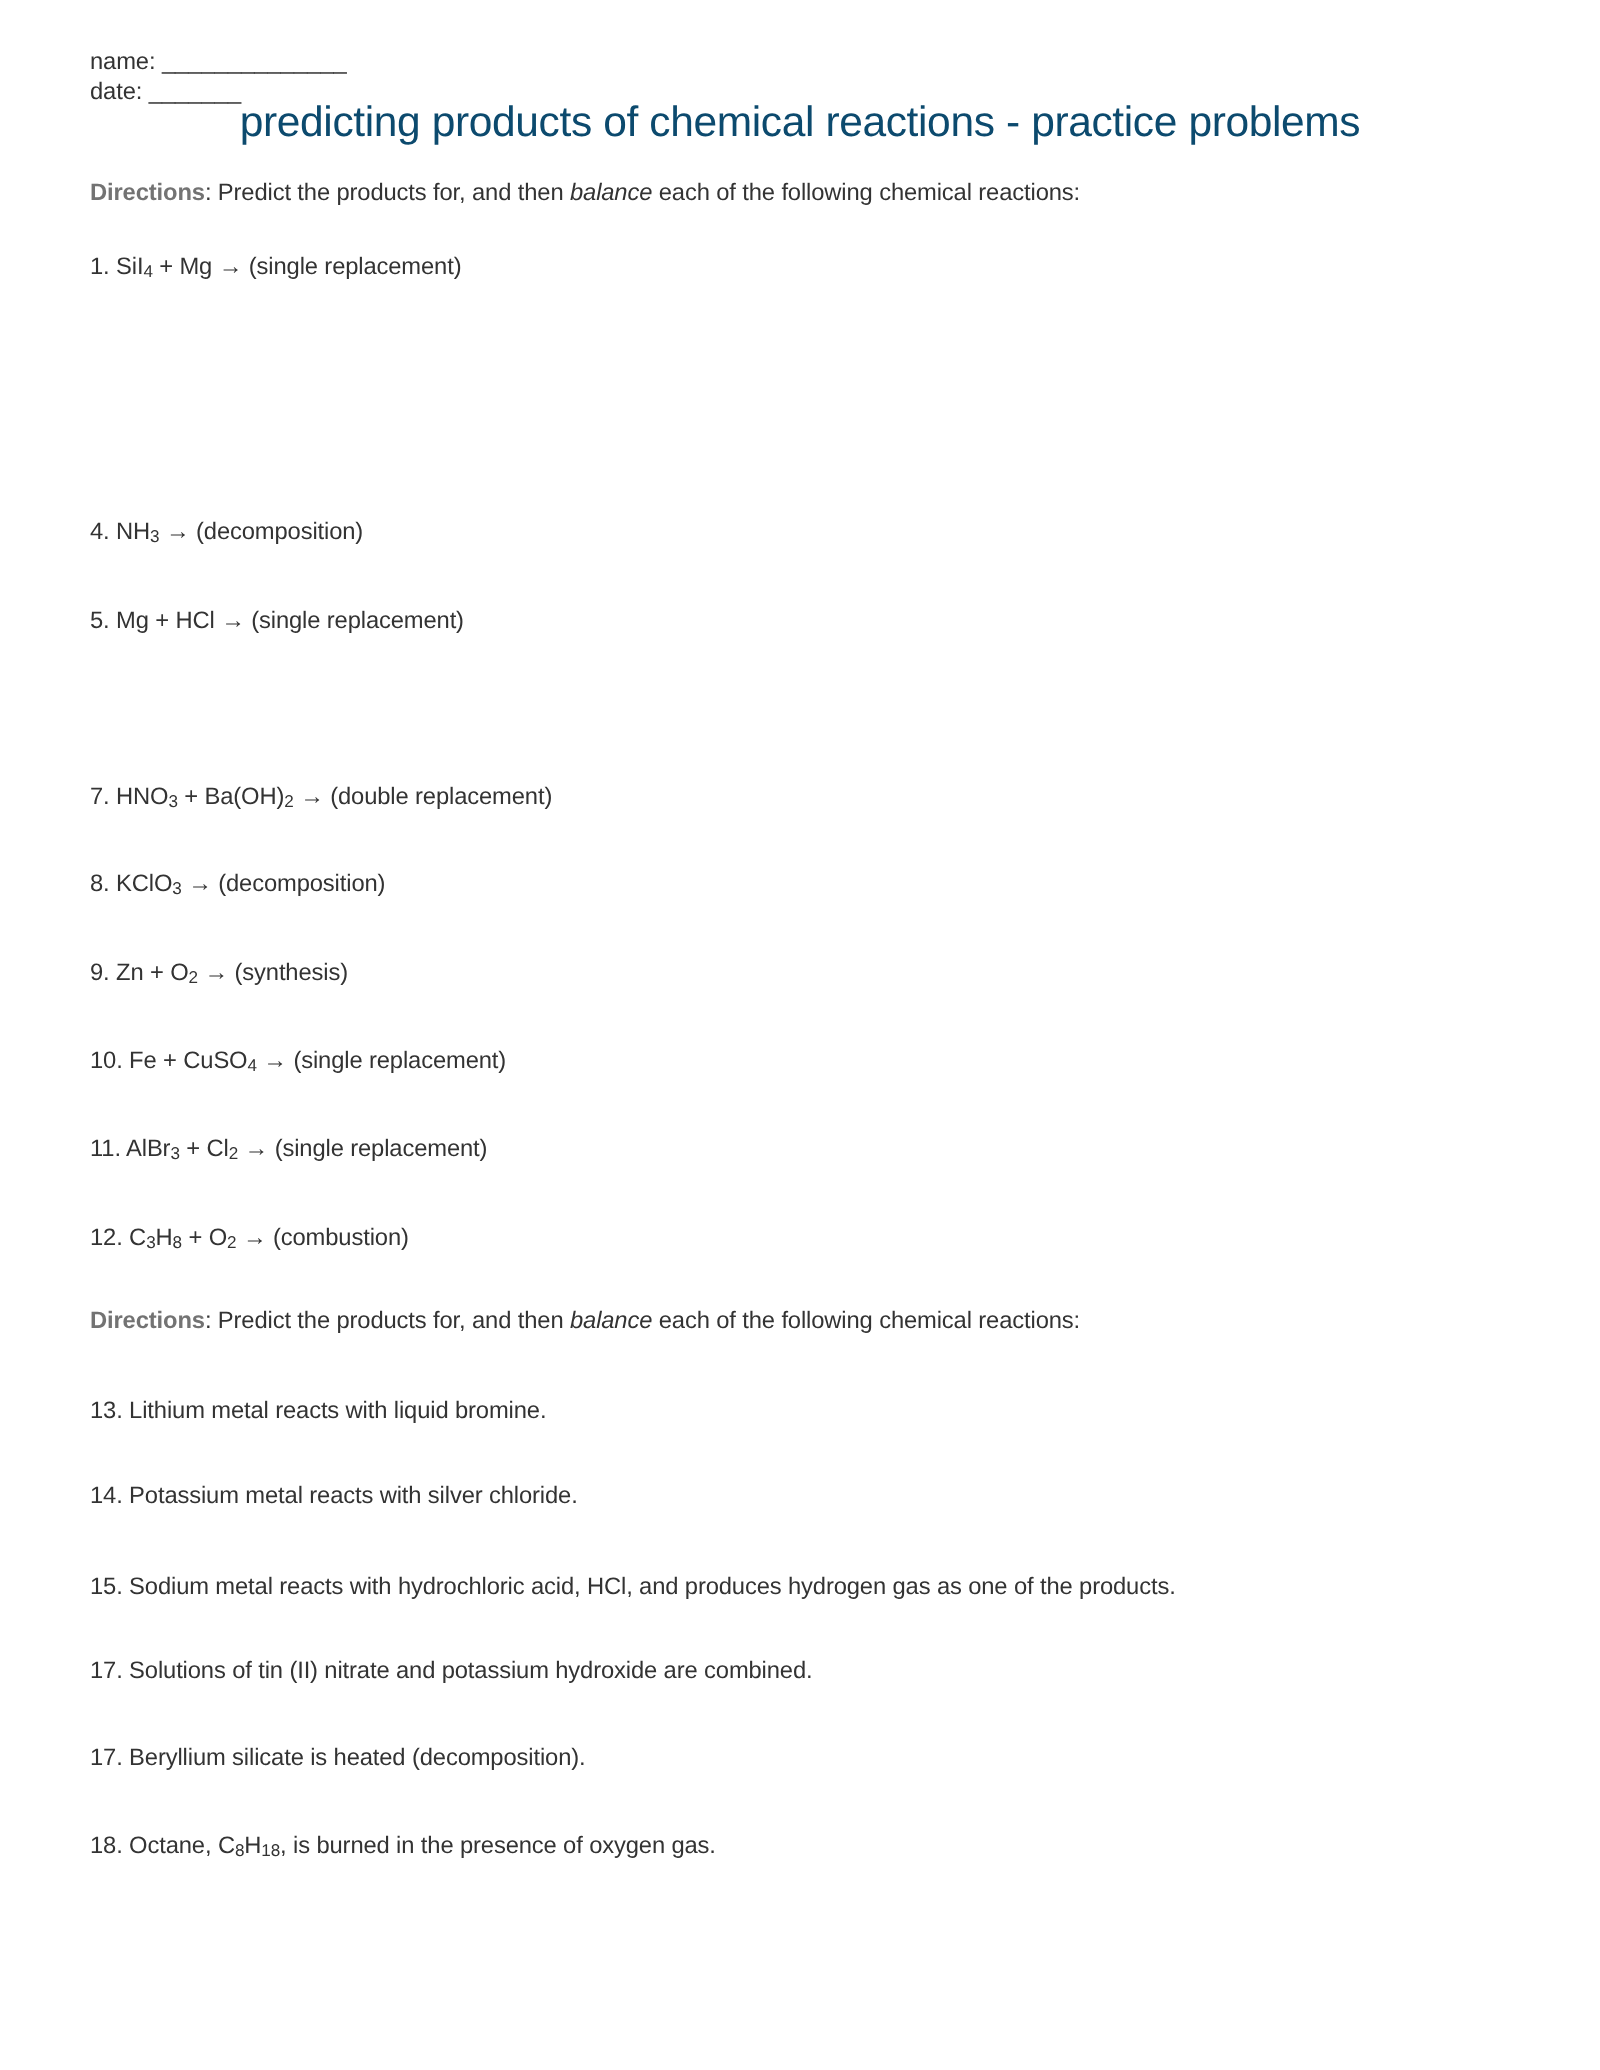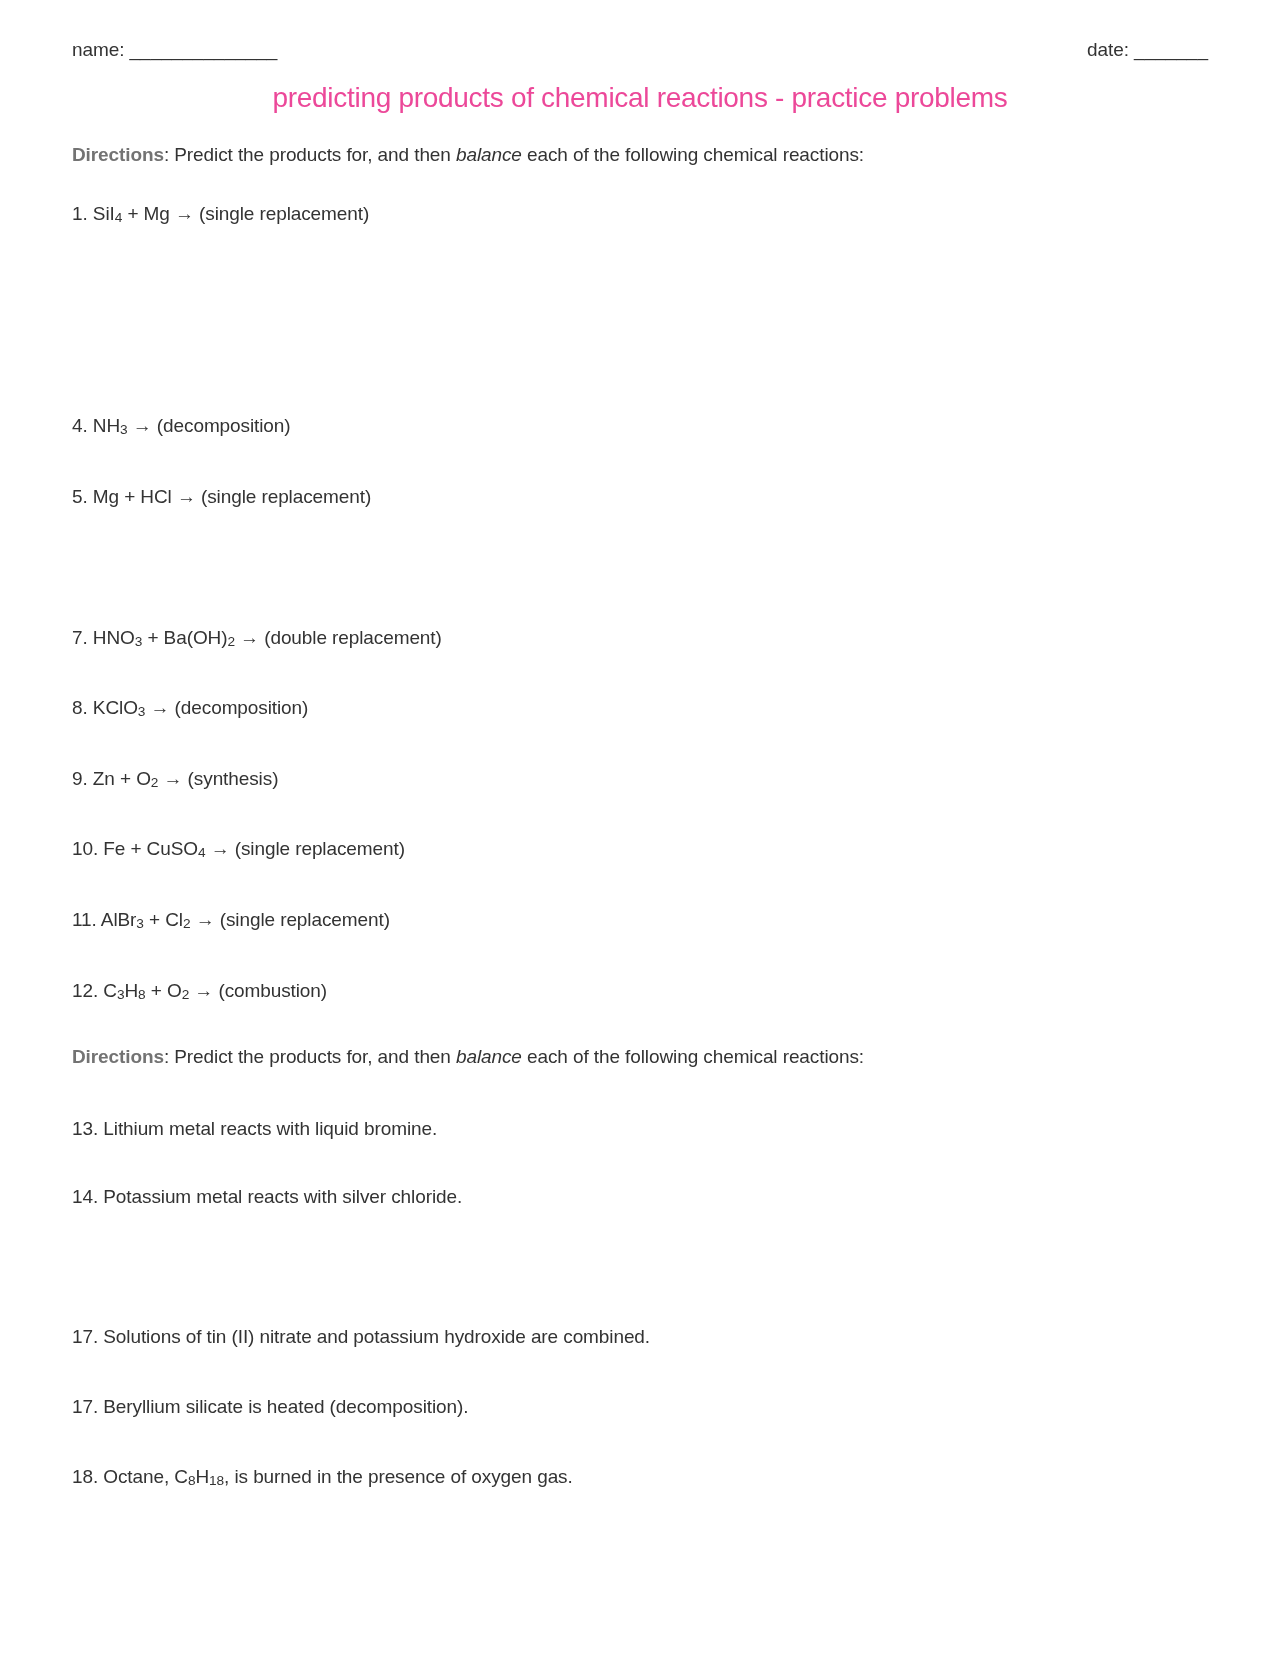--- a/index.html
+++ b/index.html
@@ -18,36 +18,37 @@
     overflow: hidden;
   }
   .line {
     position: absolute;
     left: 72px;
     right: 72px;
     font-size: 19px;
     line-height: 24px;
     letter-spacing: -0.1px;
     white-space: nowrap;
+    flex-direction: column;
   }
   .header-row {
     display: flex;
     justify-content: space-between;
     align-items: baseline;
   }
   .blank { letter-spacing: 0; }
   .title {
     left: 0;
     right: 0;
     text-align: center;
-    font-size: 28px;
+    font-size: 34px;
     line-height: 40px;
     font-weight: 400;
     letter-spacing: -0.3px;
-    color: #ec4899;
+    color: #0c4a6e;
   }
   .directions strong { font-weight: 700; color: #737373; }
   .directions em { font-style: italic; }
   .problem sub {
     font-size: 0.72em;
     line-height: 0;
     vertical-align: -0.18em;
   }
 </style>
 </head>
@@ -81,17 +82,18 @@
   <div class="line problem" style="top:837px"><span><span>10. Fe + CuSO</span><sub>4</sub><span> → (single replacement)</span></span></div>
   <div class="line problem" style="top:908px"><span><span>11. AlBr</span><sub>3</sub><span> + Cl</span><sub>2</sub><span> → (single replacement)</span></span></div>
   <div class="line problem" style="top:979px"><span><span>12. C</span><sub>3</sub><span>H</span><sub>8</sub><span> + O</span><sub>2</sub><span> → (combustion)</span></span></div>
 
   <div class="line directions" style="top:1045px">
     <strong>Directions</strong><span>: Predict the products for, and then </span><em>balance</em><span> each of the following chemical reactions:</span>
   </div>
 
   <div class="line problem" style="top:1117px"><span><span>13. Lithium metal reacts with liquid bromine.</span></span></div>
   <div class="line problem" style="top:1185px"><span><span>14. Potassium metal reacts with silver chloride.</span></span></div>
+  <div class="line problem" style="top:1258px"><span><span>15. Sodium metal reacts with hydrochloric acid, HCl, and produces hydrogen gas as one of the products.</span></span></div>
   <div class="line problem" style="top:1325px"><span><span>17. Solutions of tin (II) nitrate and potassium hydroxide are combined.</span></span></div>
   <div class="line problem" style="top:1395px"><span><span>17. Beryllium silicate is heated (decomposition).</span></span></div>
   <div class="line problem" style="top:1465px"><span><span>18. Octane, C</span><sub>8</sub><span>H</span><sub>18</sub><span>, is burned in the presence of oxygen gas.</span></span></div>
 
 </div>
 
 </body></html>

